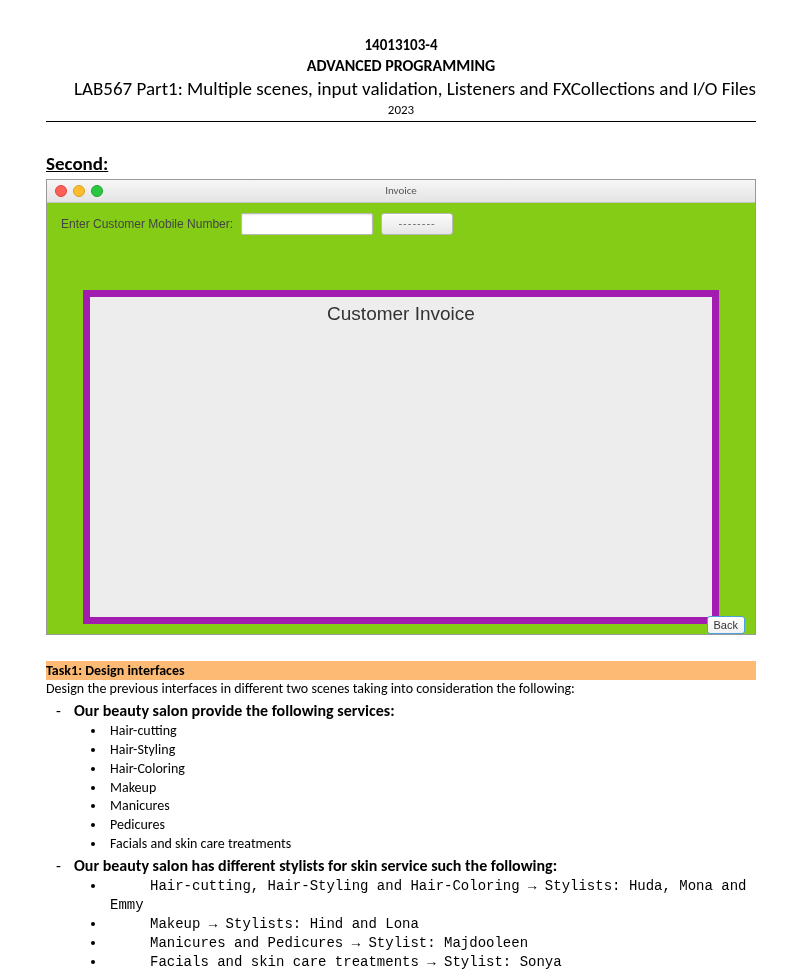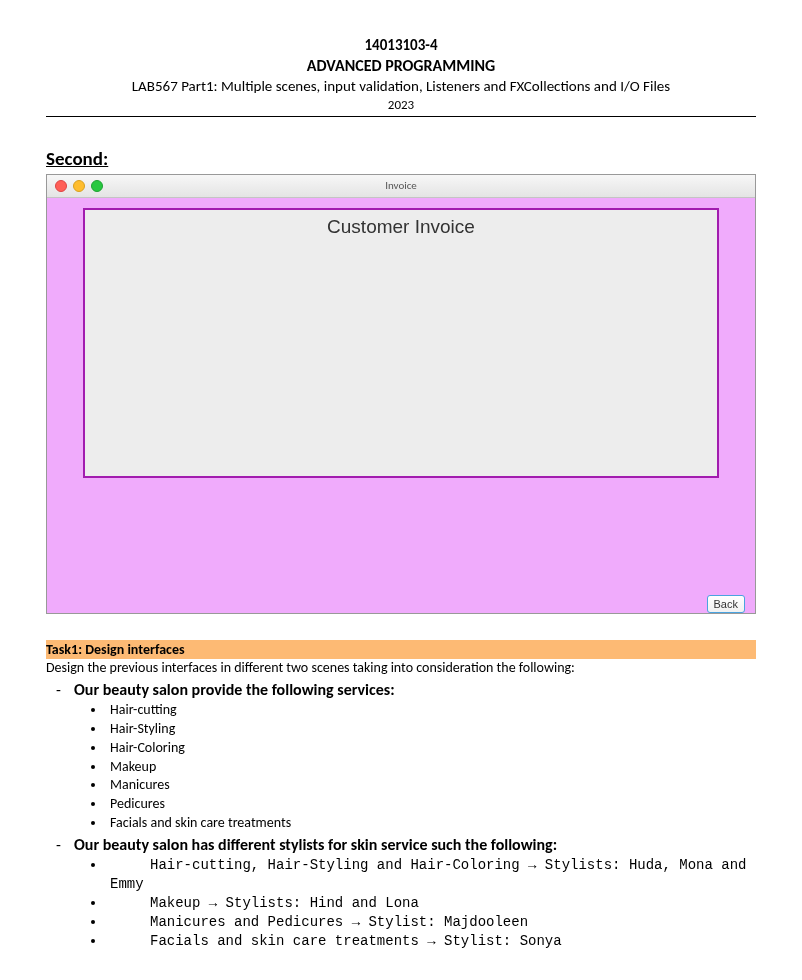--- a/index.html
+++ b/index.html
@@ -20,22 +20,23 @@
   .hdr-code {
     font-weight: 700;
     font-size: 15px;
   }
   .hdr-title {
     font-weight: 700;
     font-size: 16px;
     margin-top: 2px;
   }
   .hdr-sub {
-    font-size: 15px;
+    font-size: 19px;
     margin-top: 2px;
+    text-align: right;
   }
   .hdr-year {
     font-size: 13px;
     margin-top: 2px;
   }
   .hr {
     border: none;
     border-top: 1px solid #000;
     margin: 4px 0 30px 0;
   }
@@ -44,21 +45,21 @@
     font-size: 19px;
     font-weight: 700;
     text-decoration: underline;
     margin-bottom: 4px;
   }
 
   
   .win {
     width: 100%;
     border: 1px solid #999;
-    background: #f0abfc;
+    background: #84cc16;
     box-sizing: border-box;
     position: relative;
   }
   .titlebar {
     height: 22px;
     background: linear-gradient(#f7f7f7,#e4e4e4);
     border-bottom: 1px solid #c4c4c4;
     position: relative;
     font-size: 11px;
     color: #555;
@@ -107,22 +108,22 @@
     border:1px solid #b8b8b8;
     border-radius:3px;
     font-size:11px;
     color:#666;
     text-align:center;
     line-height:18px;
     letter-spacing: 1px;
   }
   .invoice-area {
     margin: 0 22px;
-    height: 270px;
-    border:2px solid #a21caf;
+    height: 334px;
+    border:7px solid #a21caf;
     background:#ededed;
     text-align:center;
     font-family: Arial, sans-serif;
     font-size:19px;
     color:#333;
     padding-top:6px;
     box-sizing:border-box;
   }
   .back-btn {
     position:absolute;
@@ -193,20 +194,25 @@
   <div class="win">
     <div class="titlebar">
       <div class="tlights">
         <div class="tl red"></div>
         <div class="tl yel"></div>
         <div class="tl grn"></div>
       </div>
       <span>Invoice</span>
     </div>
     <div class="win-body">
+      <div class="input-row">
+        <span>Enter Customer Mobile Number:</span>
+        <div class="txtfield"></div>
+        <div class="btn-flat">--------</div>
+      </div>
       <div class="invoice-area">
         <span>Customer Invoice</span>
       </div>
       <div class="back-btn">Back</div>
     </div>
   </div>
 
   <div class="task-hdr">Task1: Design interfaces</div>
   <div class="body-text">Design the previous interfaces in different two scenes taking into consideration the following:</div>
 

